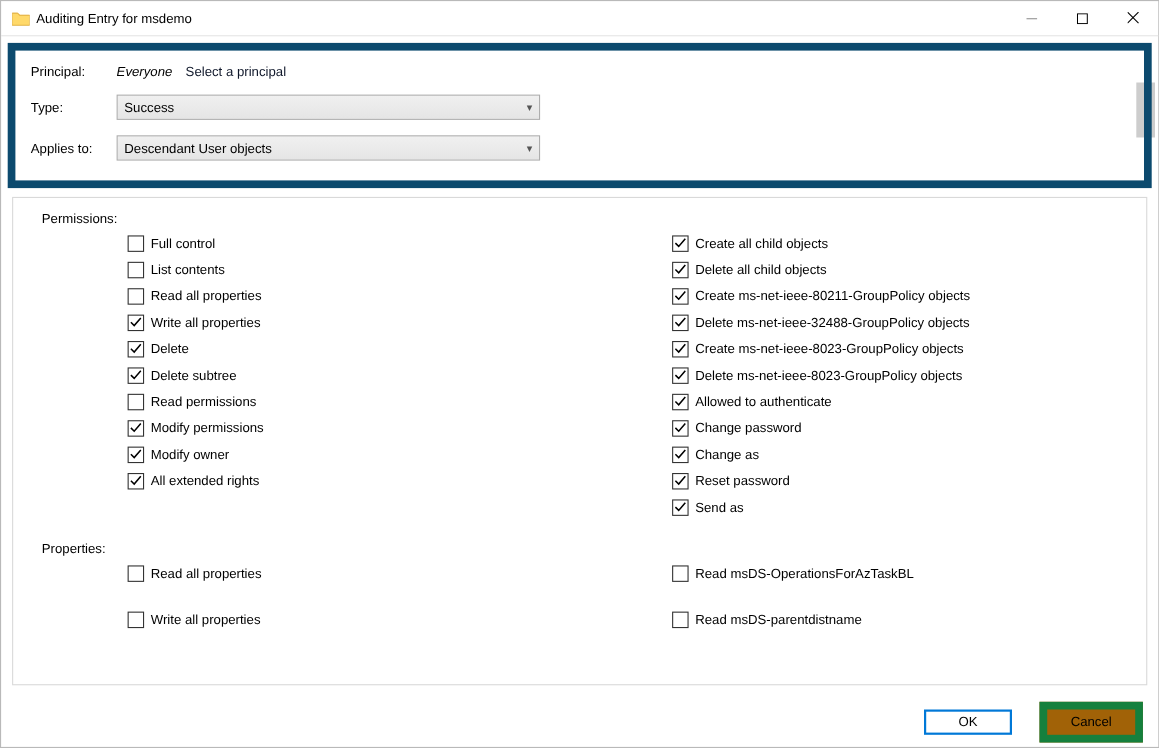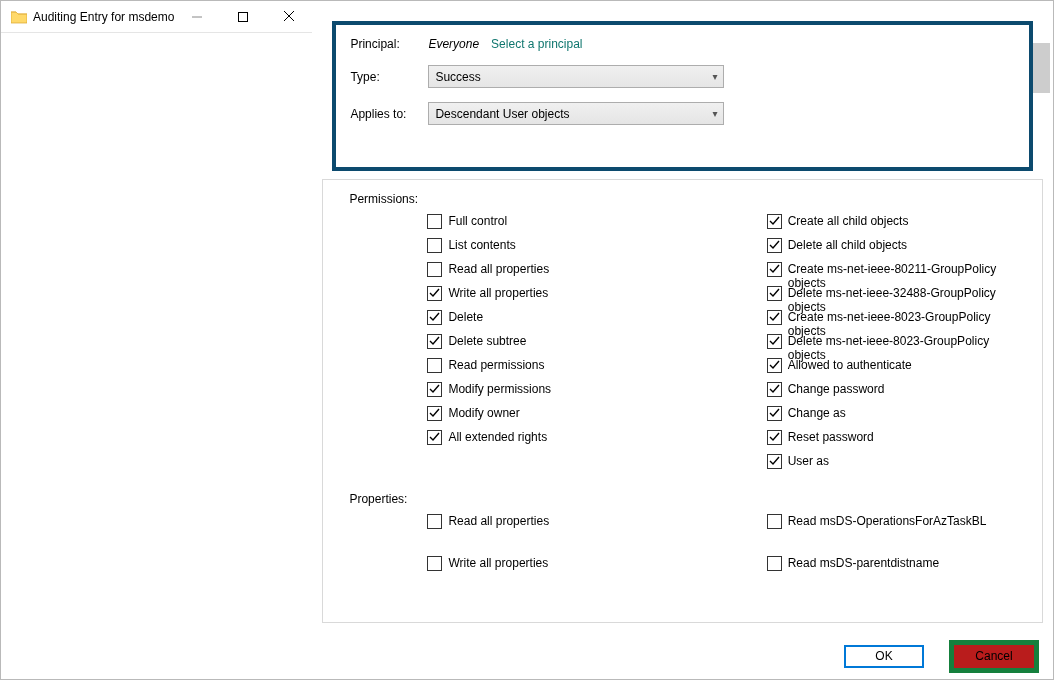--- a/index.html
+++ b/index.html
@@ -12,20 +12,21 @@
     width: 1054px;
     height: 680px;
     overflow: hidden;
   }
   .window {
     width: 1054px;
     height: 680px;
     border: 1px solid #b9b9b9;
     box-sizing: border-box;
     display: flex;
+    flex-direction: column;
     background: #fff;
   }
   .titlebar {
     height: 31px;
     display: flex;
     align-items: center;
     border-bottom: 1px solid #e5e5e5;
   }
   .titlebar .icon {
     width: 16px;
@@ -52,48 +53,48 @@
   }
   .cap-btn svg { pointer-events: none; }
   .client {
     flex: 1;
     display: flex;
     flex-direction: column;
     overflow: hidden;
   }
   .scroll-area {
     flex: 1;
-    margin: 20px;
+    margin: 6px;
     margin-bottom: 0;
-    border: 4px solid #0c4a6e;
+    border: 7px solid #0c4a6e;
     padding: 12px 14px;
     overflow: hidden;
     position: relative;
   }
   .top-block {
   }
   .row {
     display: flex;
     align-items: center;
     margin-bottom: 14px;
   }
   .row .label {
     width: 78px;
     color: #000;
   }
   .row .value {
     margin-right: 12px;
     font-style: italic;
   }
   .link {
-    color: #0f766e;
+    color: #0f172a;
     cursor: pointer;
   }
   .select {
-    width: 296px;
+    width: 385px;
     height: 23px;
     border: 1px solid #adadad;
     background: linear-gradient(#f0f0f0,#e5e5e5);
     display: flex;
     align-items: center;
     justify-content: space-between;
     padding: 0 6px;
     box-sizing: border-box;
     cursor: default;
   }
@@ -140,22 +141,22 @@
     height: 46px;
     display: flex;
     justify-content: flex-end;
     align-items: center;
     padding-right: 14px;
     gap: 25px;
   }
   .btn {
     width: 80px;
     height: 23px;
-    border: 5px solid #15803d;
-    background: #b91c1c;
+    border: 7px solid #15803d;
+    background: #a16207;
     display: flex;
     align-items: center;
     justify-content: center;
     cursor: default;
   }
   .btn.primary {
     border: 2px solid #0078d7;
     background: #fff;
     box-sizing: border-box;
   }
@@ -376,21 +377,21 @@
                 </svg>
               </span>
               <span>Reset password</span>
             </div>
             <div class="chk">
               <span class="box">
                 <svg width="11" height="11" viewBox="0 0 11 11">
                   <polyline points="1,5 4,8 10,1" fill="none" stroke="#000" stroke-width="1.4"></polyline>
                 </svg>
               </span>
-              <span>User as</span>
+              <span>Send as</span>
             </div>
           </div>
       </div>
       <div class="section-label" style="margin-top:14px;">Properties:</div>
       <div class="cols">
         <div class="col" id="prop-left">
             <div class="chk gap">
               <span class="box"></span>
               <span>Read all properties</span>
             </div>

